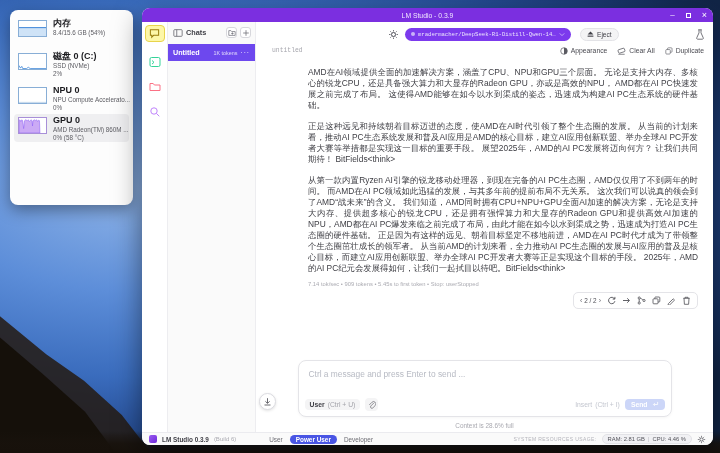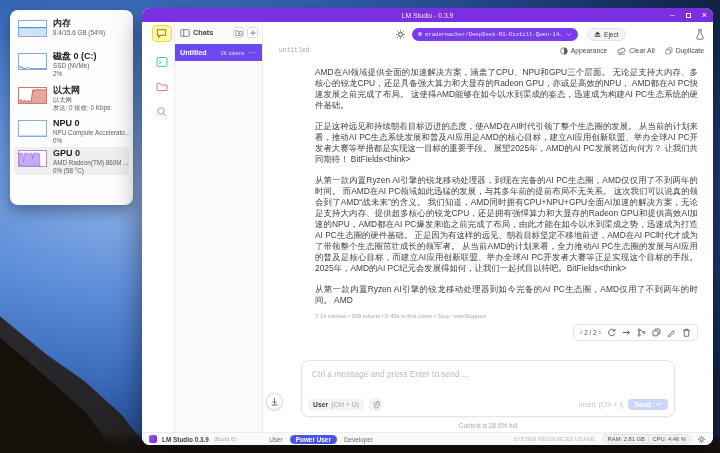--- a/index.html
+++ b/index.html
@@ -30,21 +30,21 @@
   
   .window { position:absolute; left:142px; top:8px; width:571px; height:437px; border-radius:8px; overflow:hidden;
     background:#fff; box-shadow:0 10px 28px rgba(0,0,0,.5); display:flex; flex-direction:column; }
   .titlebar { height:14px; background:#7b2fe0; position:relative; display:flex; align-items:center; justify-content:center; flex:0 0 auto;}
   .tb-title { font-size:6.8px; color:#f1e7ff; }
   .tb-controls { position:absolute; right:6px; top:0; height:14px; display:flex; align-items:center; gap:11px; color:#fff; }
   .tb-min { font-size:8px; line-height:8px; }
   .tb-max { width:5px; height:5px; border:1px solid #fff; display:inline-block; }
   .tb-close { font-size:9px; line-height:9px; }
 
-  .chrome { flex:1; display:flex; min-height:0;margin-left:7px; }
+  .chrome { flex:1; display:flex; min-height:0; }
 
   
   .rail { width:26px; flex:0 0 auto; background:#fff; border-right:1px solid #ededf0; display:flex; flex-direction:column; align-items:center; padding-top:3px; }
   .rail-active { width:20px; height:17px; background:#fdf7a8; border:1px solid #e8d44c; border-radius:4px;
     display:flex; align-items:center; justify-content:center; color:#9a7e0e; margin-bottom:13px; }
   .rail-btn { width:14px; height:14px; display:flex; align-items:center; justify-content:center; margin-bottom:11px; }
   .ic-green { color:#34d399; } .ic-pink { color:#fb7185; } .ic-purpl { color:#c084fc; }
 
   
   .chats { width:88px; flex:0 0 auto; background:#fafafa; border-right:1px solid #ededf0; position:relative; }
@@ -147,33 +147,20 @@
           <svg viewBox="0 0 29 17" preserveAspectRatio="none">
         <path d="M0,13 1.5,16 3,14 4,16.5 8,16.5 10,15 12,16.5 29,16.5" fill="none" stroke="#2b7bd4" stroke-width=".8"></path>
           </svg>
         </div>
       <div>
           <div class="tm-title">磁盘 0 (C:)</div>
         <div class="tm-sub">SSD (NVMe)</div>
         <div class="tm-sub">2%</div>
         </div>
     </div>
-    <div class="tm-row h33">
-      <div class="tm-graph red">
-          <svg viewBox="0 0 29 17" preserveAspectRatio="none">
-        <path d="M0,17 L0,15 2,13 4,15.5 6,14 8,15.5 10,14.5 12,15.5 13,15.5 14,8 15,2 16,4 17,1.5 19,3 20,1 22,2.5 24,1.5 26,3 27,1.5 29,2.5 L29,17 Z" fill="#e3a79e"></path>
-        <path d="M0,15 2,13 4,15.5 6,14 8,15.5 10,14.5 12,15.5 13,15.5 14,8 15,2 16,4 17,1.5 19,3 20,1 22,2.5 24,1.5 26,3 27,1.5 29,2.5" fill="none" stroke="#c04238" stroke-width=".8"></path>
-          </svg>
-        </div>
-      <div>
-          <div class="tm-title">以太网</div>
-        <div class="tm-sub">以太网</div>
-        <div class="tm-sub">发送: 0 接收: 0 Kbps</div>
-        </div>
-    </div>
     <div class="tm-row h30">
       <div class="tm-graph">
           <svg viewBox="0 0 29 17" preserveAspectRatio="none">
         <line x1="0" y1="16.3" x2="29" y2="16.3" stroke="#9dbede" stroke-width=".7"></line>
           </svg>
         </div>
       <div>
           <div class="tm-title">NPU 0</div>
         <div class="tm-sub">NPU Compute Accelerato...</div>
         <div class="tm-sub">0%</div>
@@ -324,21 +311,20 @@
                 </svg>
               <span>Duplicate</span>
               </span>
           </div>
         </div>
 
         <div class="messages">
           <p>AMD在AI领域提供全面的加速解决方案，涵盖了CPU、NPU和GPU三个层面。 无论是支持大内存、多核心的锐龙CPU，还是具备强大算力和大显存的Radeon GPU，亦或是高效的NPU， AMD都在AI PC快速发展之前完成了布局。 这使得AMD能够在如今以水到渠成的姿态，迅速成为构建AI PC生态系统的硬件基础。</p>
           <p>正是这种远见和持续朝着目标迈进的态度，使AMD在AI时代引领了整个生态圈的发展。 从当前的计划来看，推动AI PC生态系统发展和普及AI应用是AMD的核心目标，建立AI应用创新联盟、举办全球AI PC开发者大赛等举措都是实现这一目标的重要手段。 展望2025年，AMD的AI PC发展将迈向何方？ 让我们共同期待！ BitFields&lt;think&gt;</p>
           <p>从第一款内置Ryzen AI引擎的锐龙移动处理器，到现在完备的AI PC生态圈，AMD仅仅用了不到两年的时间。 而AMD在AI PC领域如此迅猛的发展，与其多年前的提前布局不无关系。 这次我们可以说真的领会到了AMD“战未来”的含义。 我们知道，AMD同时拥有CPU+NPU+GPU全面AI加速的解决方案，无论是支持大内存、提供超多核心的锐龙CPU，还是拥有强悍算力和大显存的Radeon GPU和提供高效AI加速的NPU，AMD都在AI PC爆发来临之前完成了布局，由此才能在如今以水到渠成之势，迅速成为打造AI PC生态圈的硬件基础。 正是因为有这样的远见、朝着目标坚定不移地前进，AMD在AI PC时代才成为了带领整个生态圈茁壮成长的领军者。 从当前AMD的计划来看，全力推动AI PC生态圈的发展与AI应用的普及是核心目标，而建立AI应用创新联盟、举办全球AI PC开发者大赛等正是实现这个目标的手段。 2025年，AMD的AI PC纪元会发展得如何，让我们一起拭目以待吧。BitFields&lt;think&gt;</p>
-          <p>从第一款内置Ryzen AI引擎的锐龙移动处理器到如今完备的AI PC生态圈，AMD仅用了不到两年的时间。 AMD</p>
           <div class="gen-stats">7.14 tok/sec • 909 tokens • 5.45s to first token • Stop: userStopped</div>
           <div class="msg-actions">
             <div class="act-box">
               <span class="pager">
                 <span class="pg-arrow">‹</span>
                 <span>2 / 2</span>
                 <span class="pg-arrow">›</span>
               </span>
               <span>
                   <svg class="ic" width="9" height="9" viewBox="0 0 9 9">

